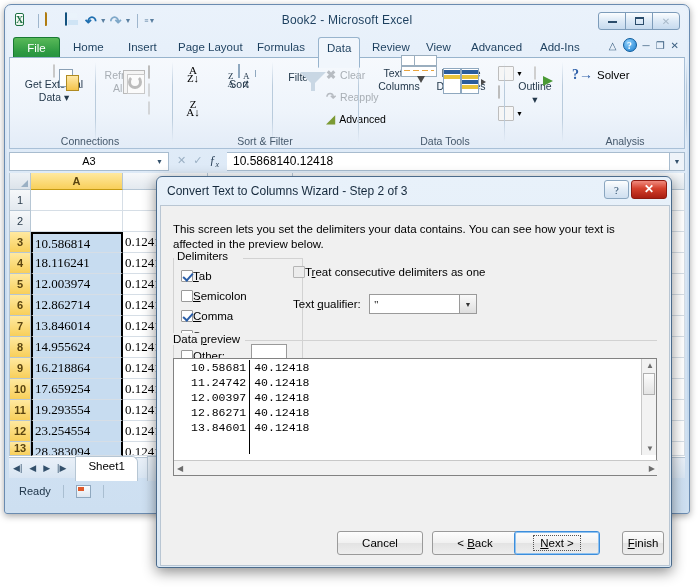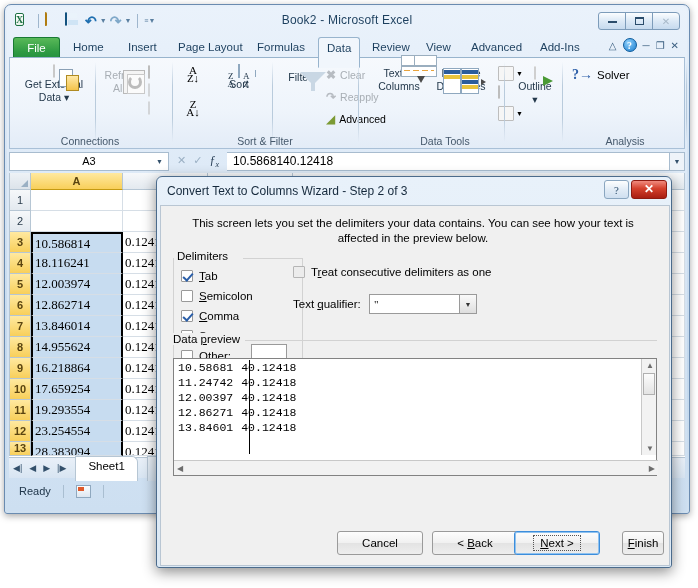--- a/index.html
+++ b/index.html
@@ -270,29 +270,29 @@
   }
   .dlg-b.close {
     width:36px;
     background:linear-gradient(180deg,#f08b7e 0%,#d4402c 45%,#a81e12 100%);
     border-color:#8e1a10; color:#fff; font-weight:bold; font-size:12px;
   }
   .dlg-body {
     position:absolute; left:3px; top:28px; width:510px; height:361px;
     background:#f0f0f0; border:1px solid #b9c6d3;
   }
-  .dlg-text { position:absolute; left:12px; top:10px; width:480px; font-size:11.5px; line-height:15px; color:#000;text-align:center; }
+  .dlg-text { position:absolute; left:12px; top:16px; width:480px; font-size:11.5px; line-height:15px; color:#000; }
   .grp-label {
     position:absolute; top:-8px; left:0; padding-right:6px;
     font-size:11.5px; background:#f0f0f0; color:#000;
   }
   .grp-topline-l { position:absolute; top:0; left:0; height:1px; background:#d2d2d2; }
   .grp-topline-r { position:absolute; top:0; right:0; height:1px; background:#d2d2d2; }
 
-  .cbrow { position:absolute; display:flex; align-items:flex-end; gap:6px; font-size:11.5px; }
+  .cbrow { position:absolute; display:flex; align-items:flex-end; font-size:11.5px; }
   .cbox {
     width:12px;height:12px;border:1px solid #9a9a9a;background:#fff;border-radius:1px;
     position:relative; flex:none;
   }
   .cbox.checked:after{
     content:""; position:absolute; left:3px; top:0px; width:4px; height:8px;
     border:solid #2a5ea8; border-width:0 2px 2px 0; transform:rotate(42deg);
   }
   .cbox.dis { background:#ececec; border-color:#b5b5b5; }
   u.acc { text-decoration:underline; }
@@ -312,21 +312,21 @@
   }
 
   .preview-box {
     position:absolute; left:12px; top:112px; width:484px; height:118px;
     background:#fff; border:1px solid #828282;
   }
   .pv-inner { position:absolute; left:1px; top:1px; width:460px; height:94px; overflow:hidden; }
   .pv-colsep { position:absolute; left:74px; top:0; width:1px; height:94px; background:#000; }
   .pv-line {
     font-family:"Liberation Mono","DejaVu Sans Mono",monospace; font-size:11.5px; line-height:15px;
-    white-space:pre; padding-left:3px;
+    white-space:pre; padding-left:16px;
   }
   .pv-vscroll {
     position:absolute; right:0; top:0; width:15px; height:96px;
     background:#f2f2f2; border-left:1px solid #c8c8c8;
   }
   .pv-hscroll {
     position:absolute; left:0; bottom:0; width:484px; height:15px;
     background:#f2f2f2; border-top:1px solid #c8c8c8;
   }
   .sb-arrow { position:absolute; font-size:8px; color:#6d6d6d; }

